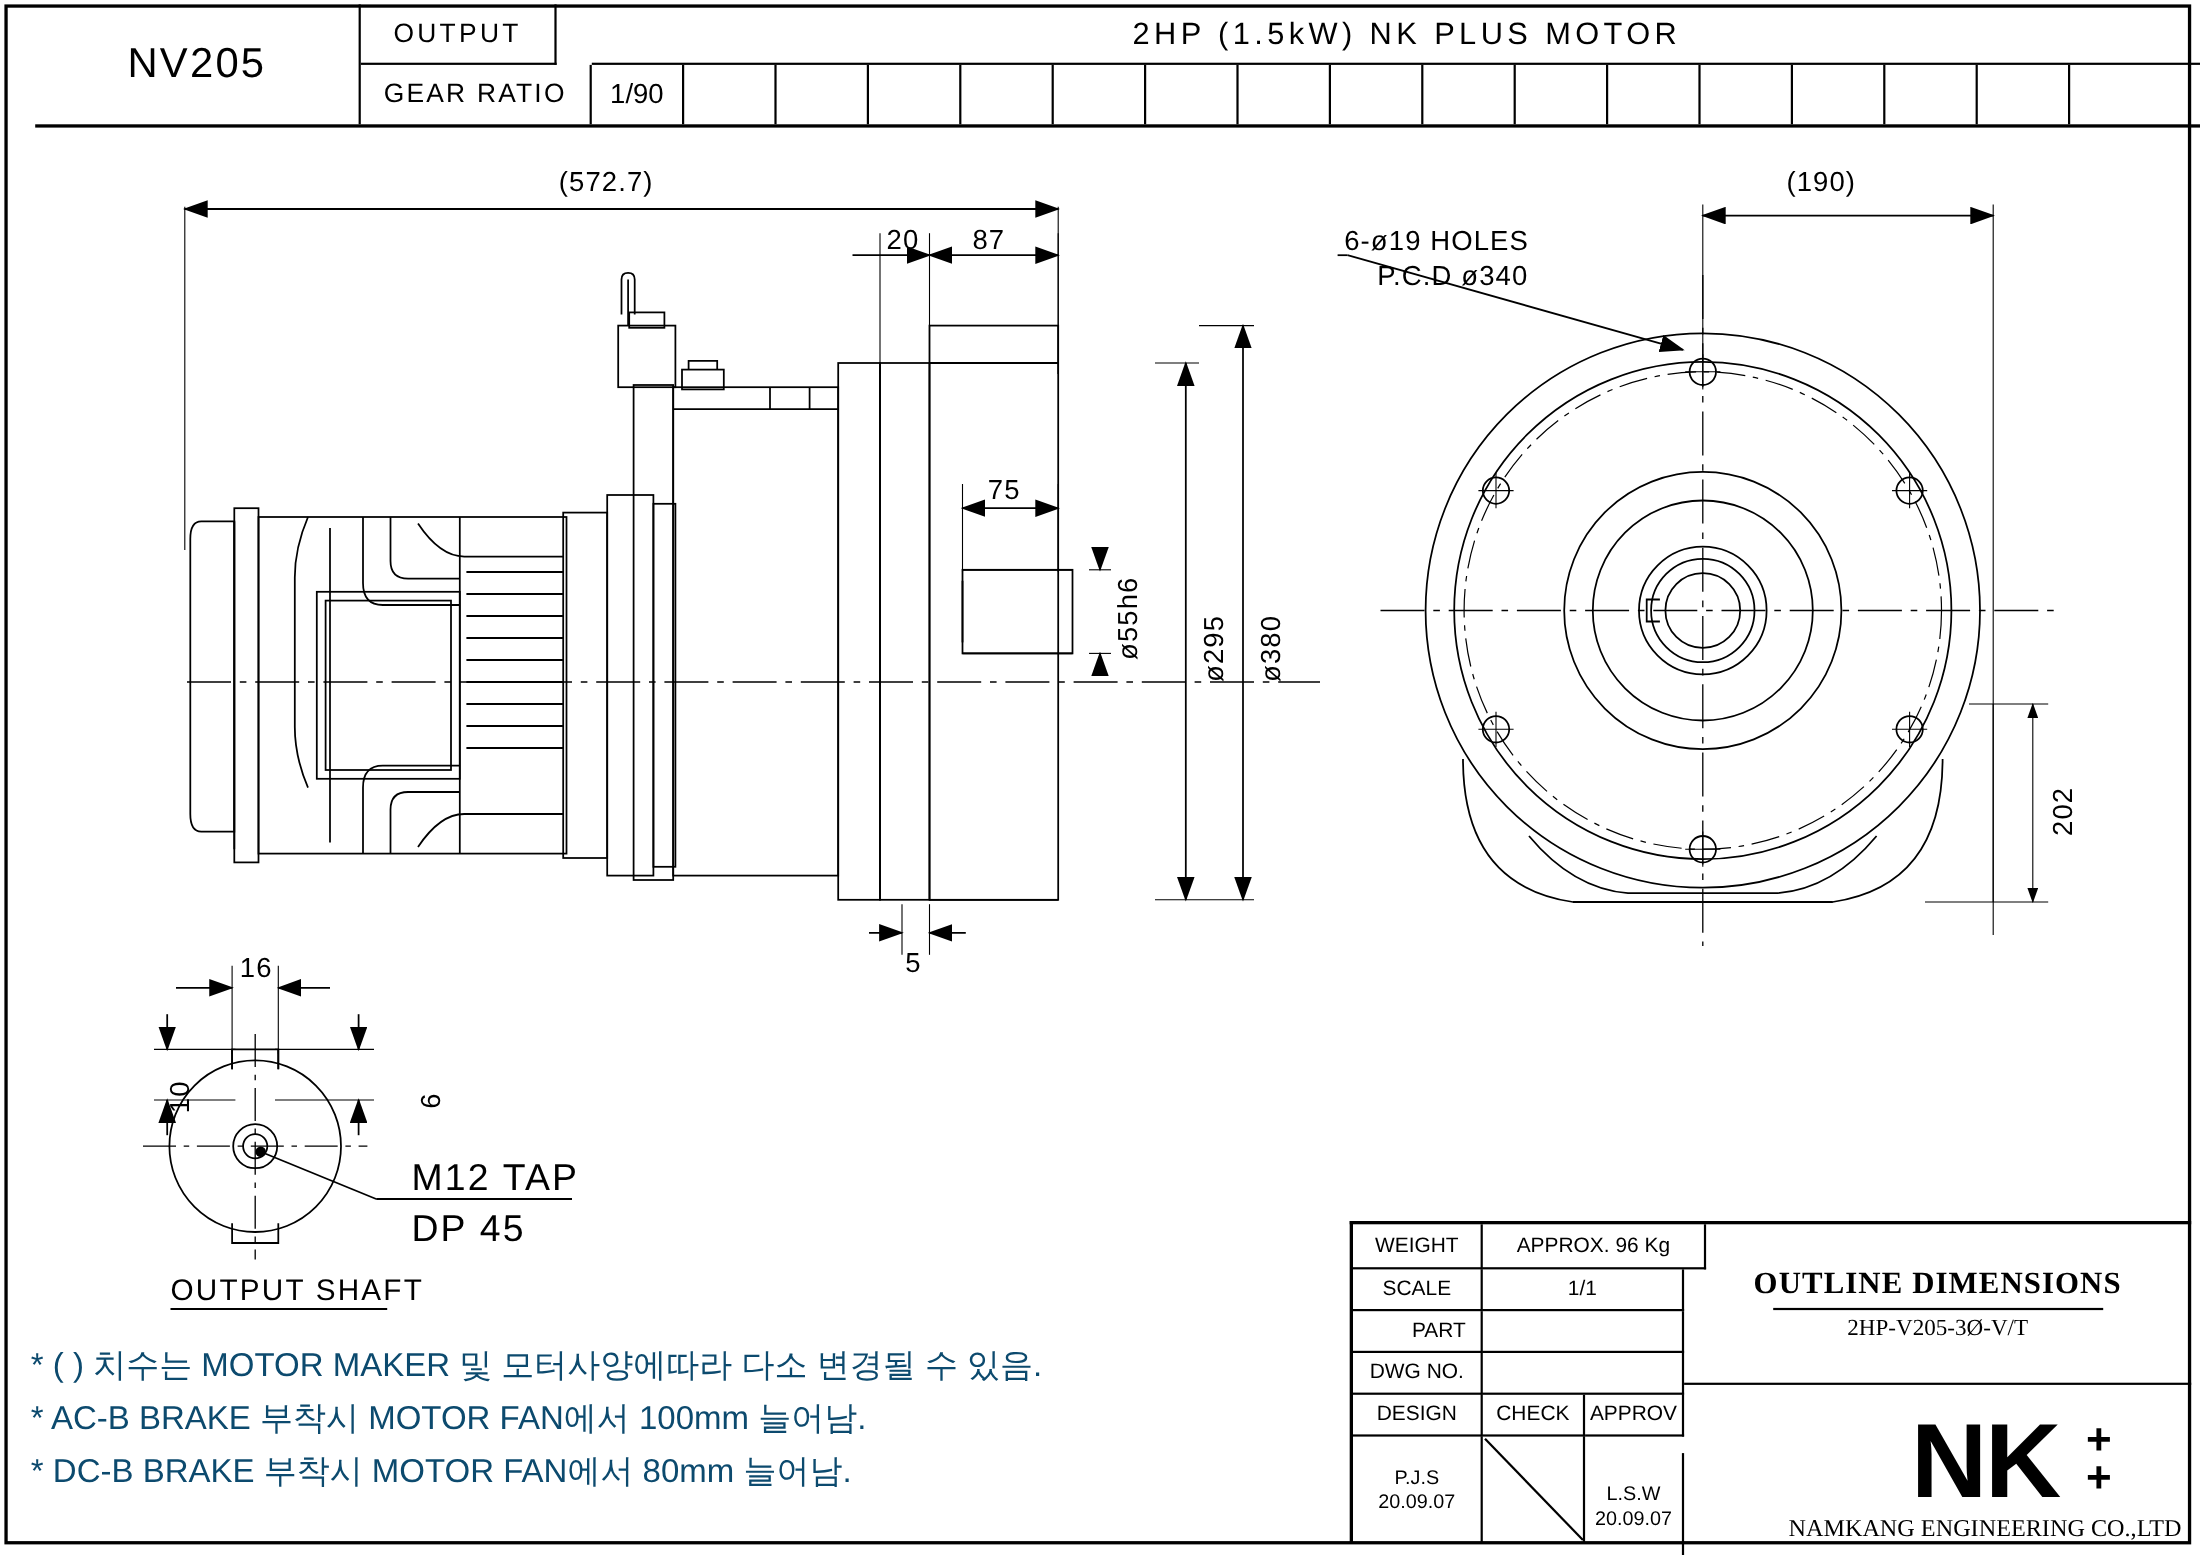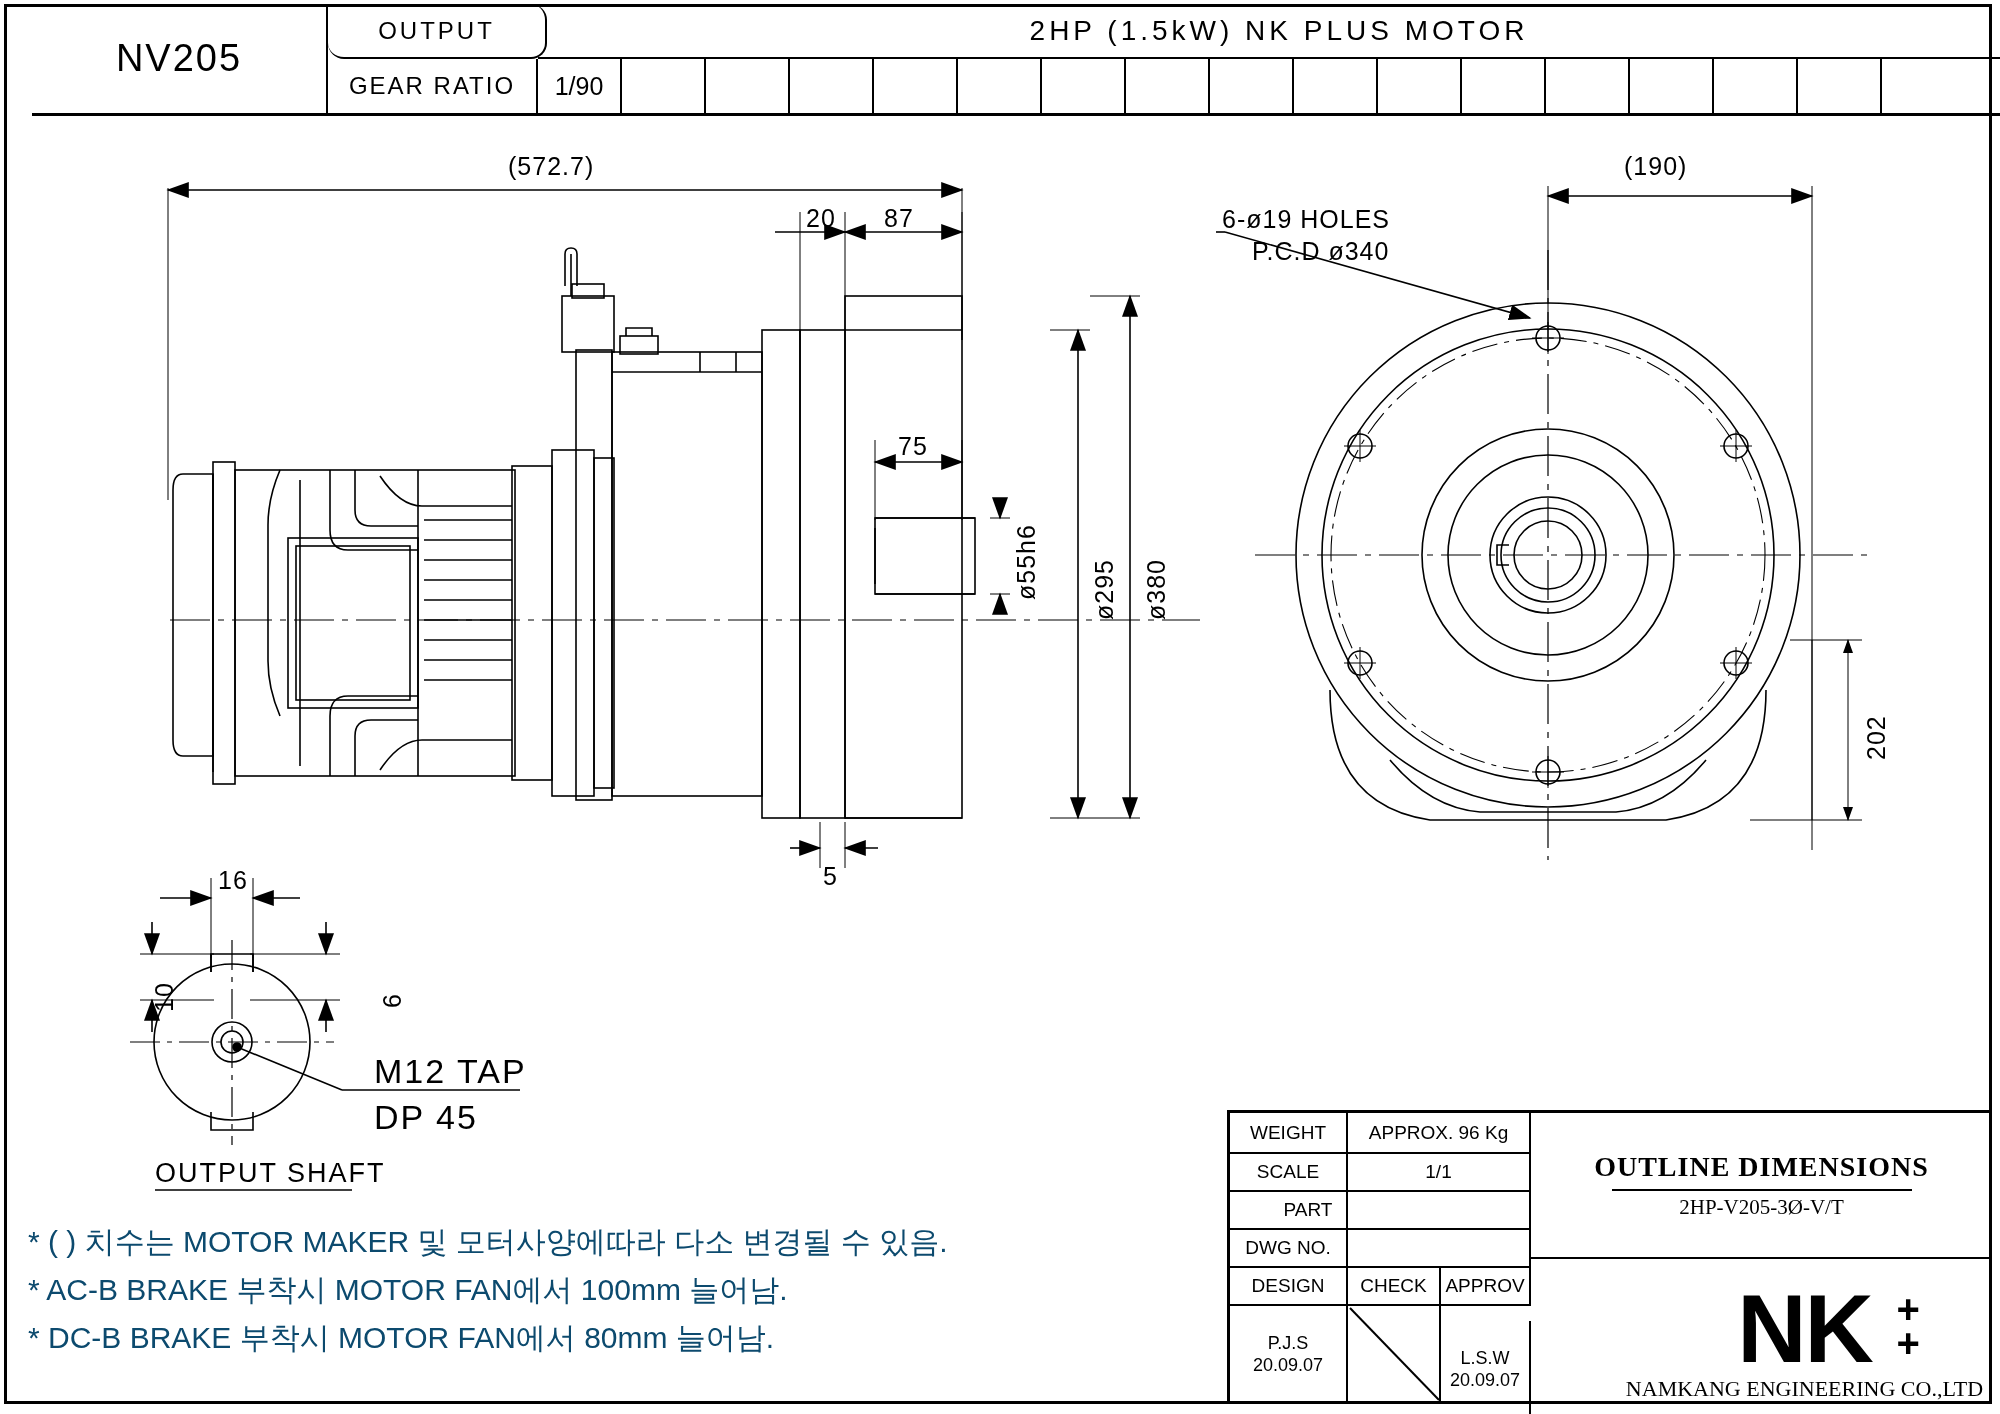--- a/index.html
+++ b/index.html
@@ -40,26 +40,26 @@
     border-right: 2px solid #000;
     box-sizing: border-box;
     display: flex; align-items: center; justify-content: center;
     font-size: 38px;
     letter-spacing: 2px;
     color: #000;
   }
   .topbar .lbl-output {
     position: absolute;
     left: 296px; top: 0;
-    width: 219px; height: 55px;
+    width: 178px; height: 55px;
     border-right: 2px solid #000;
     border-bottom: 2px solid #000;
     box-sizing: border-box;
     display: flex; align-items: center; justify-content: center;
-    font-size: 24px; letter-spacing: 3px; border-radius: 16px;
+    font-size: 24px; letter-spacing: 3px;
   }
   .topbar .lbl-gearratio {
     position: absolute;
     left: 296px; top: 55px;
     width: 210px; height: 54px;
     border-right: 2px solid #000;
     box-sizing: border-box;
     display: flex; align-items: center; justify-content: center;
     font-size: 24px; letter-spacing: 2px;
   }
@@ -439,21 +439,21 @@
 
   <div class="notes">
     <div>* (  ) 치수는 MOTOR MAKER 및 모터사양에따라 다소 변경될 수 있음.</div>
     <div>* AC-B BRAKE 부착시 MOTOR FAN에서 100mm 늘어남.</div>
     <div>* DC-B BRAKE 부착시 MOTOR FAN에서 80mm 늘어남.</div>
   </div>
 
   <div class="titleblock">
 
     <div class="tb-cell tb-border-r tb-border-b" style="left:0; top:0; width:118px; height:41px;">WEIGHT</div>
-    <div class="tb-cell tb-border-r tb-border-b" style="left:118px; top:0; width:183px; height:41px;">APPROX. 96 Kg</div>
+    <div class="tb-cell tb-border-r tb-border-b" style="left:118px; top:0; width:203px; height:41px;">APPROX. 96 Kg</div>
 
     <div class="tb-cell tb-border-r tb-border-b" style="left:0; top:41px; width:118px; height:38px;">SCALE</div>
     <div class="tb-cell tb-border-r tb-border-b" style="left:118px; top:41px; width:183px; height:38px;">1/1</div>
 
     <div class="tb-cell tb-border-r tb-border-b" style="left:0; top:79px; width:118px; height:38px;padding-left:40px;">PART</div>
     <div class="tb-cell tb-border-r tb-border-b" style="left:118px; top:79px; width:183px; height:38px;"></div>
 
     <div class="tb-cell tb-border-r tb-border-b" style="left:0; top:117px; width:118px; height:38px;">DWG NO.</div>
     <div class="tb-cell tb-border-r tb-border-b" style="left:118px; top:117px; width:183px; height:38px;"></div>
 

